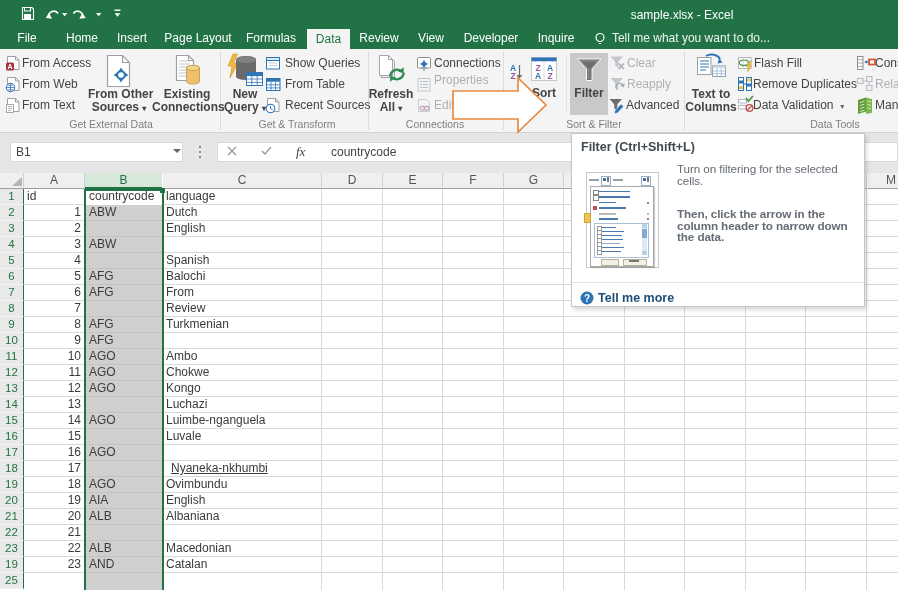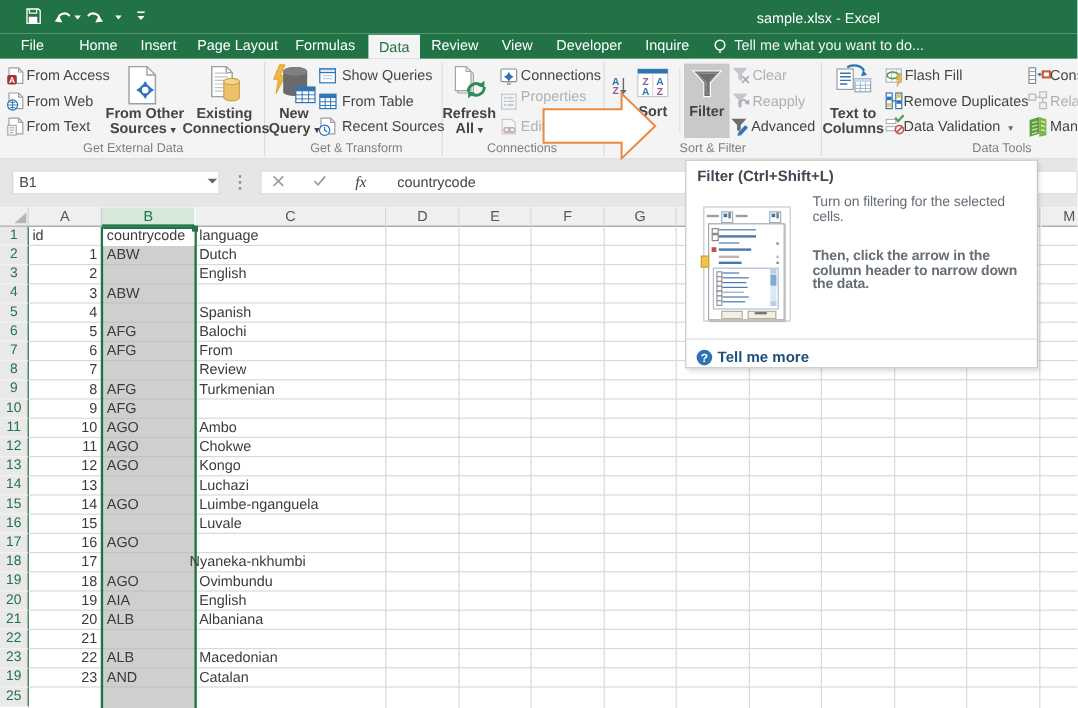--- a/index.html
+++ b/index.html
@@ -472,21 +472,21 @@
   <div class="ctext num" style="left:27px;top:224px;width:54px;">13</div>
   <div class="ctext" style="left:166px;top:224px;">Luchazi</div>
   <div class="ctext num" style="left:27px;top:240px;width:54px;">14</div>
   <div class="ctext" style="left:89px;top:240px;">AGO</div>
   <div class="ctext" style="left:166px;top:240px;">Luimbe-nganguela</div>
   <div class="ctext num" style="left:27px;top:256px;width:54px;">15</div>
   <div class="ctext" style="left:166px;top:256px;">Luvale</div>
   <div class="ctext num" style="left:27px;top:272px;width:54px;">16</div>
   <div class="ctext" style="left:89px;top:272px;">AGO</div>
   <div class="ctext num" style="left:27px;top:288px;width:54px;">17</div>
-  <div class="ctext" style="left:158px;top:288px;">Nyaneka-nkhumbi</div>
+  <div class="ctext" style="left:171px;top:288px;text-decoration:underline;">Nyaneka-nkhumbi</div>
   <div class="ctext num" style="left:27px;top:304px;width:54px;">18</div>
   <div class="ctext" style="left:89px;top:304px;">AGO</div>
   <div class="ctext" style="left:166px;top:304px;">Ovimbundu</div>
   <div class="ctext num" style="left:27px;top:320px;width:54px;">19</div>
   <div class="ctext" style="left:89px;top:320px;">AIA</div>
   <div class="ctext" style="left:166px;top:320px;">English</div>
   <div class="ctext num" style="left:27px;top:336px;width:54px;">20</div>
   <div class="ctext" style="left:89px;top:336px;">ALB</div>
   <div class="ctext" style="left:166px;top:336px;">Albaniana</div>
   <div class="ctext num" style="left:27px;top:352px;width:54px;">21</div>

